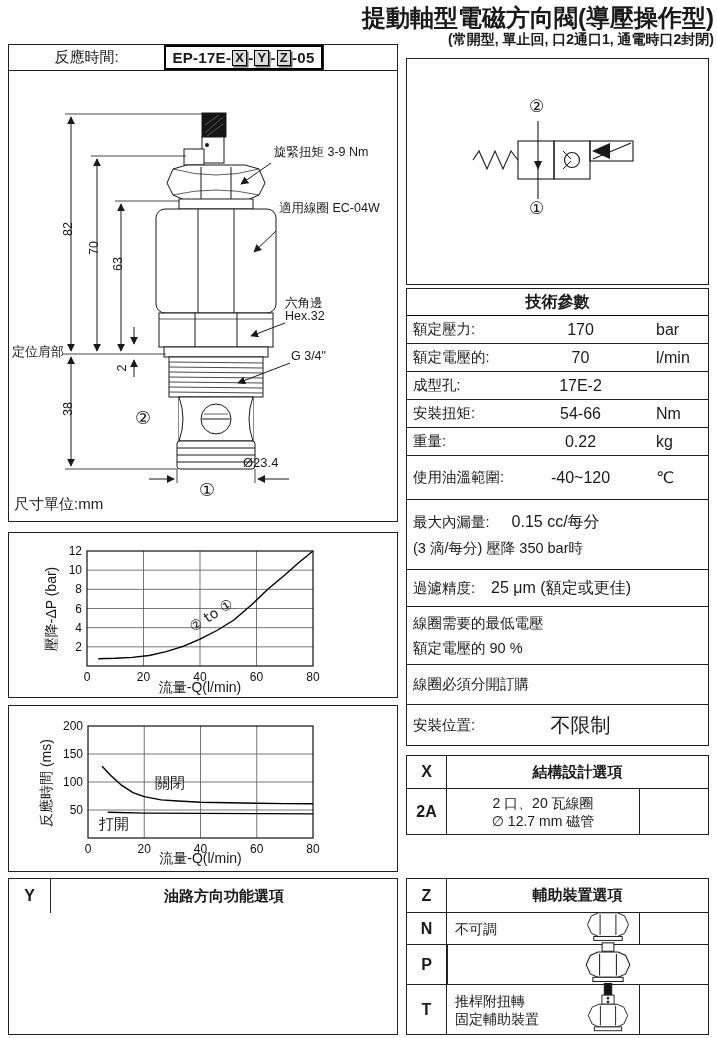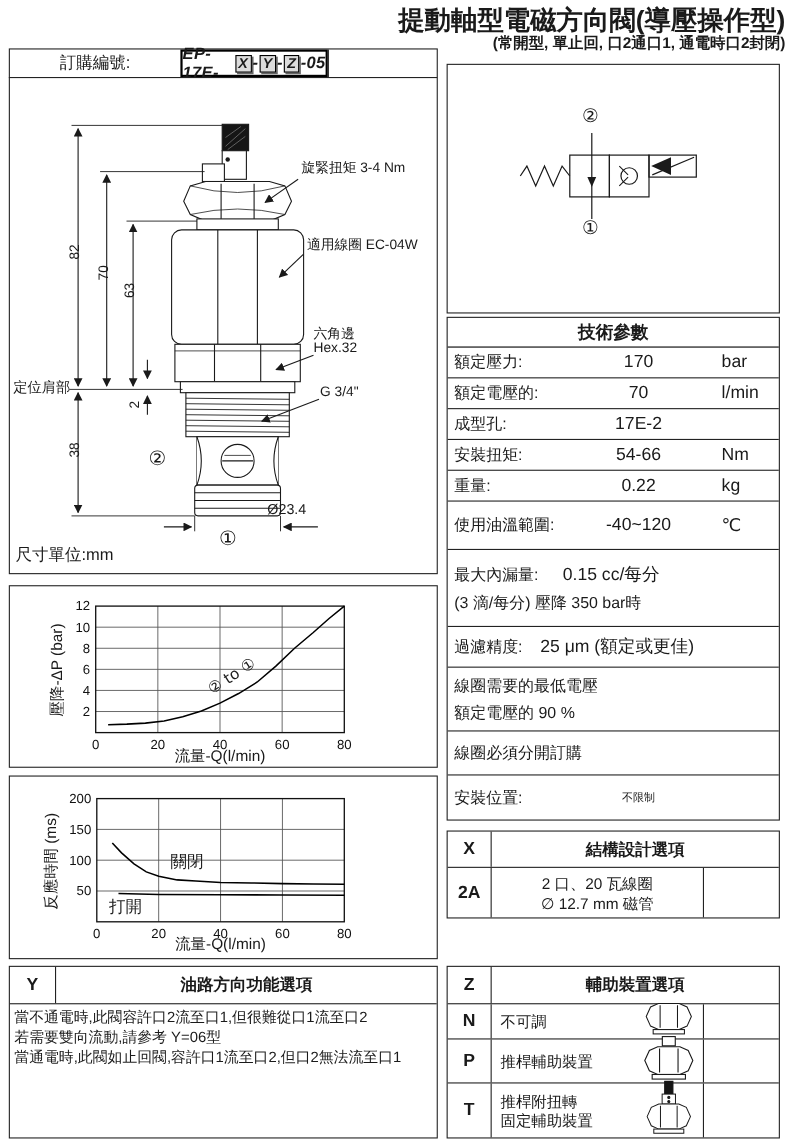--- a/index.html
+++ b/index.html
@@ -8,21 +8,21 @@
   .abs{position:absolute;}
   .box{position:absolute;border:1px solid #222;box-sizing:border-box;background:#fff;}
   .circ{font-family:"DejaVu Sans",sans-serif;}
   
   #title{top:2px;right:3px;font-weight:bold;font-size:24px;letter-spacing:0px;}
   #subtitle{top:31px;right:3px;text-align:right;font-weight:bold;font-size:14px;}
   
   #order-table{left:8px;top:44px;width:390px;height:27px;display:flex;}
   #order-table .cell{box-sizing:border-box;height:100%;display:flex;align-items:center;justify-content:center;}
   #order-label-cell{width:155px;font-size:15px;}
-  #order-code-cell{width:134px;border:2px solid #000;font-weight:bold;font-size:15px;letter-spacing:0.3px;font-style:italic;}
+  #order-code-cell{width:159px;border:2px solid #000;font-weight:bold;font-size:15px;letter-spacing:0.3px;}
   #order-empty-cell{flex:1;border-left:1px solid #222;}
   .codebox{display:inline-block;border:1.5px solid #000;background:#dcdcdc;box-shadow:1.5px 1.5px 0 #666;
            padding:0 2px;margin:0 1px;line-height:14px;font-size:13px;}
   
   #drawing-box{left:8px;top:70px;width:390px;height:452px;}
   #drawing-box .lbl{position:absolute;font-size:12.5px;white-space:nowrap;}
   .rot{transform:rotate(-90deg);transform-origin:center;}
   svg text{font-family:"Liberation Sans",sans-serif;}
   
   #symbol-box{left:406px;top:58px;width:303px;height:227px;}
@@ -66,21 +66,21 @@
 </style>
 </head>
 <body>
 
 <div id="page">
 
   <div class="abs" id="title">提動軸型電磁方向閥(導壓操作型)</div>
   <div class="abs" id="subtitle">(常開型, 單止回, 口2通口1, 通電時口2封閉)</div>
 
   <div class="box" id="order-table" style="border:1px solid #222;">
-    <div class="cell" id="order-label-cell">訂購編號:</div>
+    <div class="cell" id="order-label-cell">反應時間:</div>
     <div class="cell" id="order-code-cell">
       <span>EP-17E-</span>
         <span class="codebox">X</span>
         <span>-</span>
         <span class="codebox">Y</span>
         <span>-</span>
         <span class="codebox">Z</span>
         <span>-05</span>
     </div>
     <div class="cell" id="order-empty-cell"></div>
@@ -174,22 +174,22 @@
         <line x1="281" y1="292" x2="229" y2="312" marker-end="url(#ar)"></line>
       </g>
     </svg>
     <span class="lbl rot" style="left:52px;top:151px;">82</span>
     <span class="lbl rot" style="left:78px;top:170px;">70</span>
     <span class="lbl rot" style="left:102px;top:186px;">63</span>
     <span class="lbl rot" style="left:110px;top:290px;">2</span>
     <span class="lbl rot" style="left:52px;top:331px;">38</span>
     <span class="lbl" style="left:234px;top:384px;font-size:13px;">Ø23.4</span>
     <span class="lbl" style="left:3px;top:272px;font-size:13px;">定位肩部</span>
-    <span class="lbl" style="left:265px;top:73px;">旋緊扭矩 3-4 Nm</span>
-    <span class="lbl" style="left:270px;top:143px;">適用線圈 EC-04W</span>
+    <span class="lbl" style="left:265px;top:73px;">旋緊扭矩 3-9 Nm</span>
+    <span class="lbl" style="left:270px;top:129px;">適用線圈 EC-04W</span>
     <span class="lbl" style="left:276px;top:224px;">六角邊</span>
     <span class="lbl" style="left:276px;top:238px;">Hex.32</span>
     <span class="lbl" style="left:282px;top:278px;">G 3/4"</span>
     <span class="lbl circ" style="left:126px;top:336px;font-size:18px;">②</span>
     <span class="lbl circ" style="left:190px;top:408px;font-size:18px;">①</span>
     <span class="lbl" style="left:5px;top:424px;font-size:15px;">尺寸單位:mm</span>
   </div>
 
   <div class="box" id="symbol-box">
     <svg width="301" height="225" viewBox="0 0 301 225">
@@ -257,21 +257,21 @@
     </div>
     <div class="trow freeform" style="height:58px;">
       <div>線圈需要的最低電壓</div>
       <div>額定電壓的 90 %</div>
     </div>
     <div class="trow freeform" style="height:40px;">
       <div>線圈必須分開訂購</div>
     </div>
     <div class="trow g3">
       <span class="tl">安裝位置:</span>
-      <span class="tv" style="font-size:10px;">不限制</span>
+      <span class="tv" style="font-size:20px;">不限制</span>
       <span class="tu"></span>
     </div>
   </div>
 
   <div class="box chart-box" id="chart1-box">
     <svg id="chart1-svg" width="390" height="166" viewBox="0 0 390 166">
         <text class="ct" x="78" y="148" text-anchor="middle">0</text>
         <line class="cg" x1="134.5" y1="18" x2="134.5" y2="133"></line>
         <text class="ct" x="134.5" y="148" text-anchor="middle">20</text>
         <line class="cg" x1="191" y1="18" x2="191" y2="133"></line>
@@ -338,25 +338,20 @@
       </div>
       <div class="opt-empty" style="width:69px;height:100%;"></div>
     </div>
   </div>
 
   <div class="box opt-table" id="y-box">
     <div class="opt-row" style="height:34px;">
       <div class="opt-letter" style="width:42px;">Y</div>
       <div class="opt-head">油路方向功能選項</div>
     </div>
-    <div id="y-notes">
-      <div>當不通電時,此閥容許口2流至口1,但很難從口1流至口2</div>
-      <div>若需要雙向流動,請參考 Y=06型</div>
-      <div>當通電時,此閥如止回閥,容許口1流至口2,但口2無法流至口1</div>
-    </div>
   </div>
 
   <div class="box opt-table" id="z-box">
     <div class="opt-row" style="height:34px;">
       <div class="opt-letter" style="width:40px;">Z</div>
       <div class="opt-head">輔助裝置選項</div>
     </div>
     <div class="opt-row" style="height:32px;">
       <div class="opt-letter" style="width:40px;">N</div>
       <div class="opt-desc z-desc">
@@ -369,23 +364,20 @@
             <line x1="18" y1="3" x2="18" y2="29"></line>
               <line x1="38" y1="3" x2="38" y2="29"></line>
             <rect x="10" y="31" width="36" height="5"></rect>
           </g>
         </svg>
       </span>
       <div class="opt-empty" style="width:69px;height:100%;"></div>
     </div>
     <div class="opt-row" style="height:40px;">
       <div class="opt-letter" style="width:40px;">P</div>
-      <div class="opt-desc z-desc">
-        <span>推桿輔助裝置</span>
-      </div>
       <span class="z-art">
         <svg width="52" height="42" viewBox="0 0 56 50">
           <g stroke="#1a1a1a" fill="#fff" stroke-width="1.2">
             <rect x="21" y="1" width="14" height="10"></rect>
             <path d="M2,27 L7,16 L16,12 H40 L49,16 L54,27 L49,38 L40,42 H16 L7,38 Z"></path>
             <line x1="18" y1="14" x2="18" y2="40"></line>
               <line x1="38" y1="14" x2="38" y2="40"></line>
             <rect x="10" y="42" width="36" height="5"></rect>
           </g>
         </svg>

